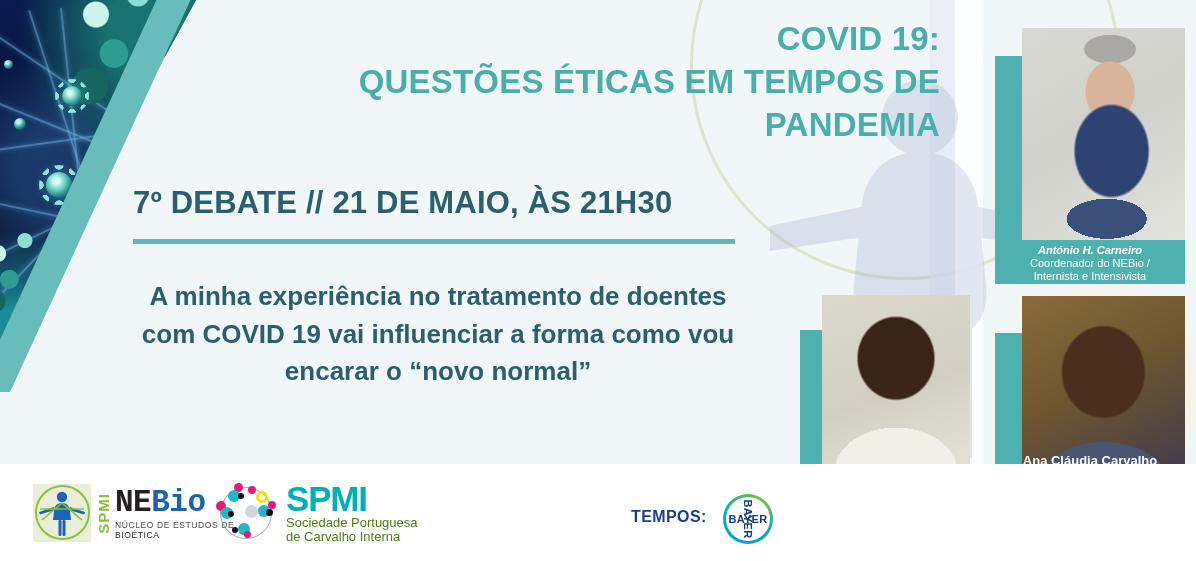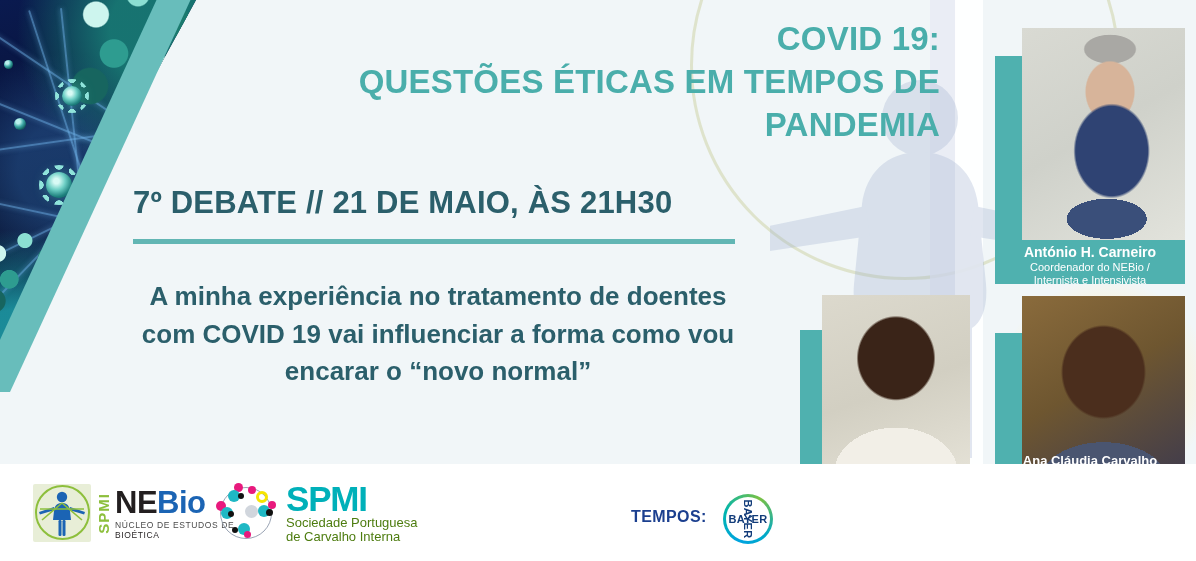--- a/index.html
+++ b/index.html
@@ -157,21 +157,21 @@
     padding: 0 4px;
   }
   .card .cap-name { font-weight: bold; display:block; }
   .card .cap-role { display:block; line-height:1.2; }
 
   
   #card-mod { left: 995px; top: 56px; width: 190px; height: 228px; }
   #card-mod .slab  { width: 190px; height: 228px; }
   #card-mod .photo { left: 27px; top: -28px; width: 163px; height: 212px; }
   #card-mod .caption { left: 0; top: 188px; width: 190px; font-size: 11px; }
-  #card-mod .cap-name { font-size: 14px; margin-bottom: 1px; }
+  #card-mod .cap-name { font-size: 11px; margin-bottom: 1px; font-style: italic; }
 
   .badge {
     position: absolute; left: 1022px; top: 28px;
     width: 156px; height: 27px;
     background: #4fb1af;
     color: #ffffff;
     font-size: 17px; font-weight: bold;
     letter-spacing: .6px;
     display: flex; align-items: center; justify-content: center;
   }
@@ -236,21 +236,21 @@
   .vitru .man {
     position: absolute; left: 50%; top: 6px; transform: translateX(-50%);
   }
   .spmi-vert {
     color: #8dbf3c; font-weight: bold; font-size: 15px;
     letter-spacing: 1px;
     writing-mode: vertical-rl; transform: rotate(180deg);
     margin-left: 5px; line-height: 1;
   }
   .nebio-text { margin-left: 4px; }
-  .nebio-word { font-size: 31px; font-weight: bold; line-height: 1; letter-spacing: -.5px; }
+  .nebio-word { font-size: 31px; font-weight: bold; line-height: 1; letter-spacing: -.5px; font-family: Liberation Mono, monospace; }
   .nebio-ne { color: #231f20; }
   .nebio-bio { color: #1b64b4; }
   .nebio-sub1 { font-size: 8.5px; color: #4a4a4a; letter-spacing: .6px; margin-top: 2px; }
   .nebio-sub2 { font-size: 8.5px; color: #231f20; font-weight: normal; letter-spacing: .6px; }
 
   
   .spmi-logo { position: absolute; left: 214px; top: 483px; display: flex; align-items: center; }
   .spmi-mark { position: relative; width: 64px; height: 62px; }
   .spmi-mark .orbit {
     position: absolute; left: 6px; top: 4px; width: 52px; height: 52px;

